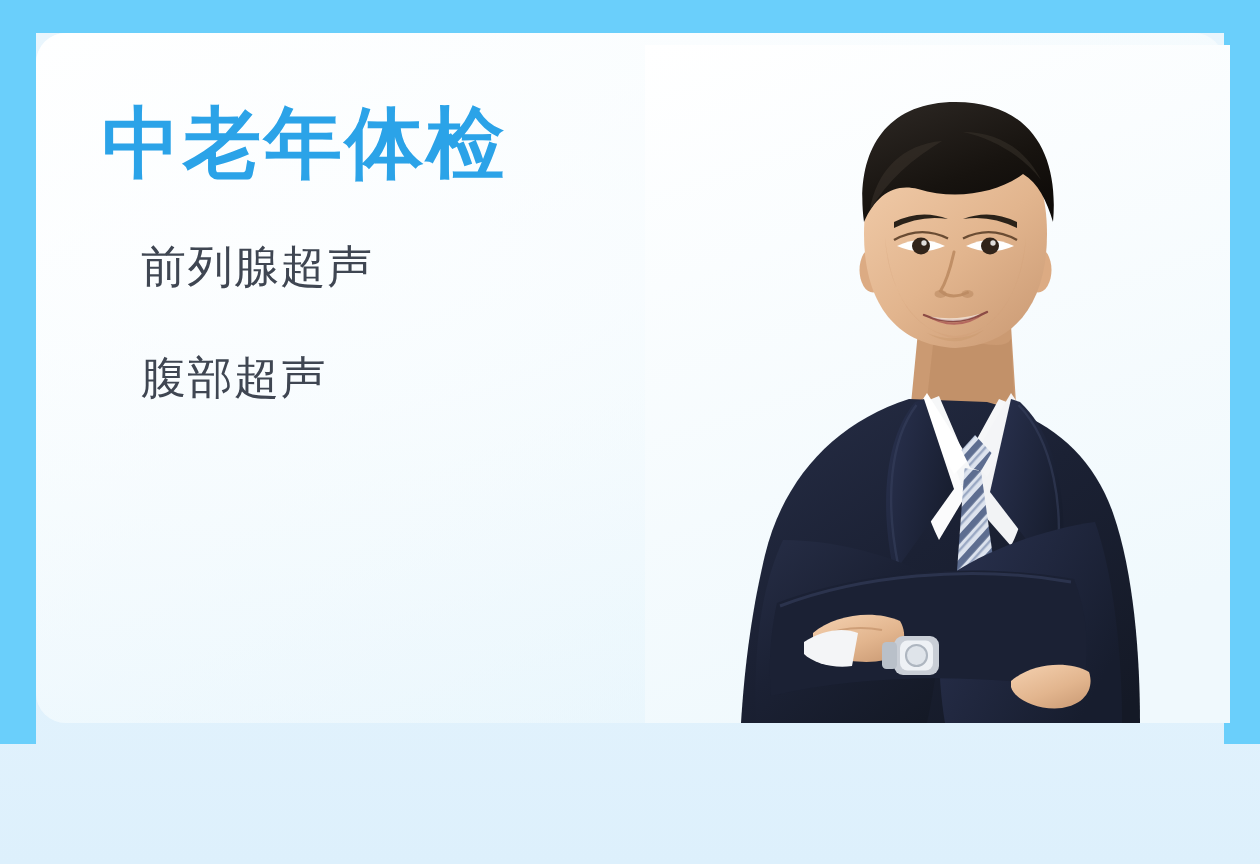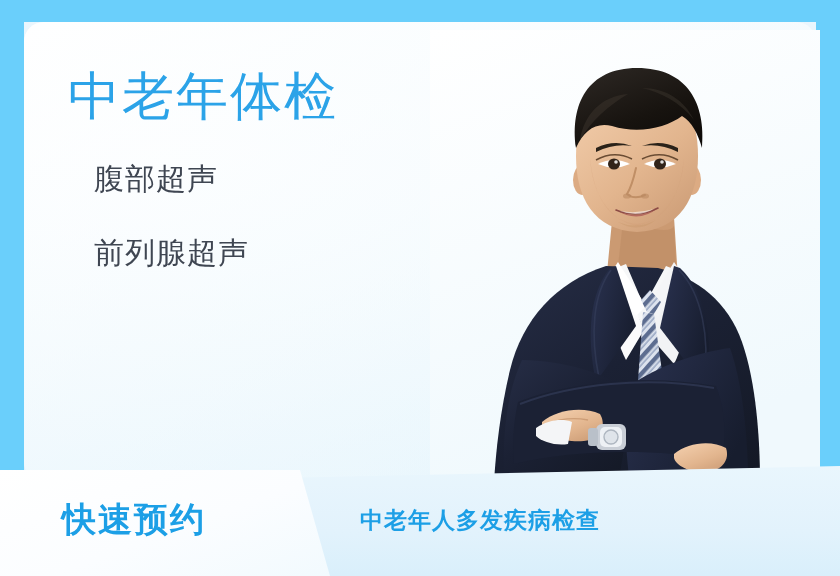--- a/index.html
+++ b/index.html
@@ -37,21 +37,21 @@
   .card:after{
     content:"";position:absolute;inset:0;
     background:linear-gradient(160deg,rgba(255,255,255,0.9) 0%,rgba(235,247,253,0.35) 60%,rgba(222,242,252,0.6) 100%);
     pointer-events:none;
   }
 
   
   .text-block{position:absolute;left:68px;top:70px;z-index:6;}
   .title{
     font-size:52px;line-height:1;letter-spacing:2px;
-    color:#2BA3E8;font-weight:400;
+    color:#2BA3E8;font-weight:700;
     margin:0 0 42px 0;white-space:nowrap;
   }
   .feature{
     font-size:30px;line-height:1;letter-spacing:1px;
     color:#3f4652;font-weight:400;
     margin:0 0 44px 26px;white-space:nowrap;
   }
   .feature:last-child{margin-bottom:0;}
 
   
@@ -219,25 +219,18 @@
         <path d="M186 180 q21 9 42 -2" fill="none" stroke="#8c4b45" stroke-width="1.6" stroke-linecap="round"></path>
         <path d="M190 181 q18 7 34 -2 q-17 5 -34 2 z" fill="#ffffff" opacity="0.55"></path>
 
         <path d="M188 192 q19 8 38 -2 q-18 14 -38 2 z" fill="#c79468" opacity="0.35"></path>
       </g>
     </svg>
   </div>
 
   <div class="text-block">
     <div class="title">中老年体检</div>
+    <div class="feature">前列腺超声</div>
     <div class="feature">腹部超声</div>
-    <div class="feature">前列腺超声</div>
   </div>
 
-  <div class="bottom">
-    <div class="bottom-bg"></div>
-    <div class="cta-panel">
-      <div class="cta-label">快速预约</div>
-    </div>
-    <div class="bottom-tagline">中老年人多发疾病检查</div>
-  </div>
 
 </div>
 
 </body></html>

